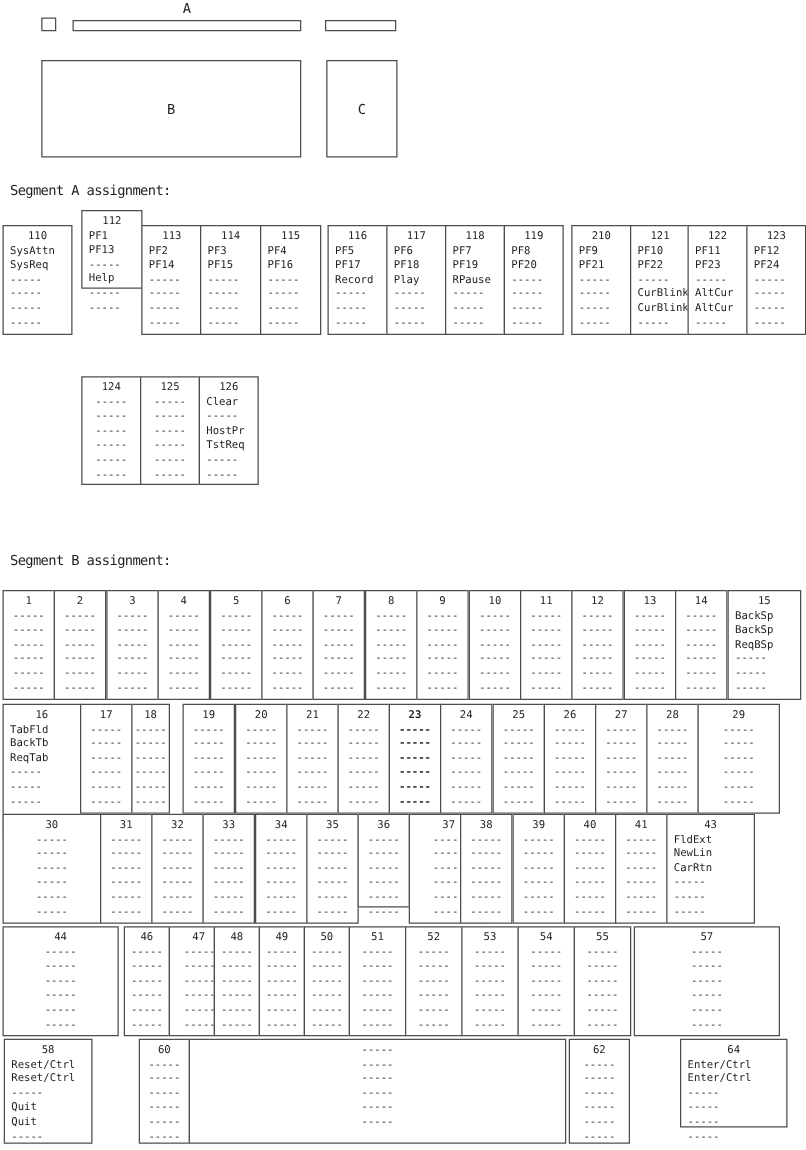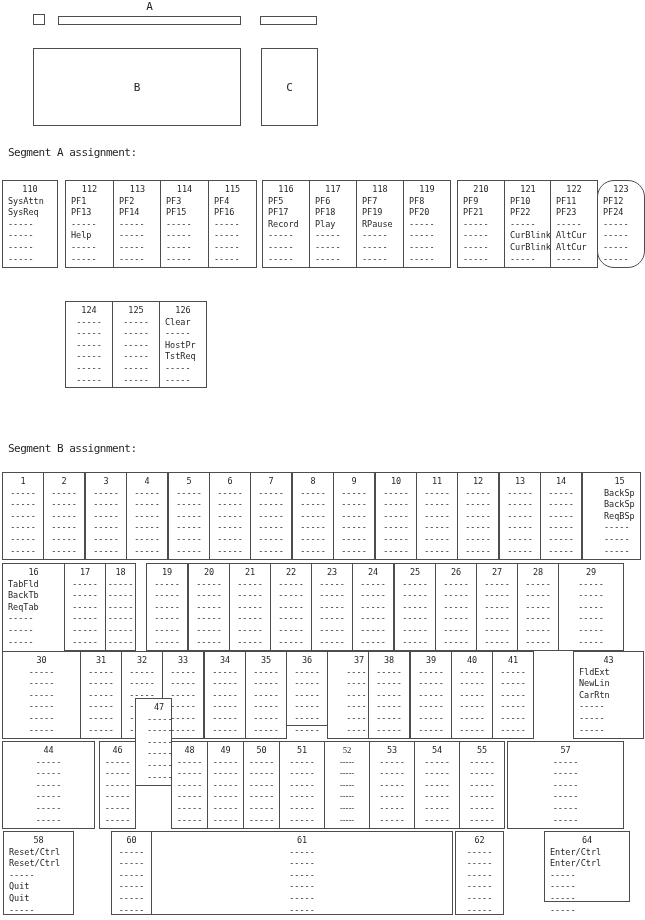--- a/index.html
+++ b/index.html
@@ -38,88 +38,88 @@
   </div>
   <div class="outline boxC">
     <span>C</span>
   </div>
 
   <div class="sec-title t-a">Segment A assignment:</div>
   <div class="sec-title t-b">Segment B assignment:</div>
 
   <div id="keys-layer">
       <div class="key textkey" style="left: 2px; top: 180px; width: 56px; height: 88px;"><div class="knum">110</div><div class="kline">SysAttn</div><div class="kline">SysReq</div><div class="kline">-----</div><div class="kline">-----</div><div class="kline">-----</div><div class="kline">-----</div></div>
-      <div class="key textkey" style="left: 65px; top: 180px; width: 49px; height: 88px;"><div class="knum">112</div><div class="kline">PF1</div><div class="kline">PF13</div><div class="kline">-----</div><div class="kline">Help</div><div class="kline">-----</div><div class="kline">-----</div></div>
+      <div class="key textkey" style="left: 65px; top: 168px; width: 49px; height: 63px;"><div class="knum">112</div><div class="kline">PF1</div><div class="kline">PF13</div><div class="kline">-----</div><div class="kline">Help</div><div class="kline">-----</div><div class="kline">-----</div></div>
       <div class="key textkey" style="left: 113px; top: 180px; width: 49px; height: 88px;"><div class="knum">113</div><div class="kline">PF2</div><div class="kline">PF14</div><div class="kline">-----</div><div class="kline">-----</div><div class="kline">-----</div><div class="kline">-----</div></div>
       <div class="key textkey" style="left: 160px; top: 180px; width: 49px; height: 88px;"><div class="knum">114</div><div class="kline">PF3</div><div class="kline">PF15</div><div class="kline">-----</div><div class="kline">-----</div><div class="kline">-----</div><div class="kline">-----</div></div>
       <div class="key textkey" style="left: 208px; top: 180px; width: 49px; height: 88px;"><div class="knum">115</div><div class="kline">PF4</div><div class="kline">PF16</div><div class="kline">-----</div><div class="kline">-----</div><div class="kline">-----</div><div class="kline">-----</div></div>
       <div class="key textkey" style="left: 262px; top: 180px; width: 48px; height: 88px;"><div class="knum">116</div><div class="kline">PF5</div><div class="kline">PF17</div><div class="kline">Record</div><div class="kline">-----</div><div class="kline">-----</div><div class="kline">-----</div></div>
       <div class="key textkey" style="left: 309px; top: 180px; width: 48px; height: 88px;"><div class="knum">117</div><div class="kline">PF6</div><div class="kline">PF18</div><div class="kline">Play</div><div class="kline">-----</div><div class="kline">-----</div><div class="kline">-----</div></div>
       <div class="key textkey" style="left: 356px; top: 180px; width: 48px; height: 88px;"><div class="knum">118</div><div class="kline">PF7</div><div class="kline">PF19</div><div class="kline">RPause</div><div class="kline">-----</div><div class="kline">-----</div><div class="kline">-----</div></div>
       <div class="key textkey" style="left: 403px; top: 180px; width: 48px; height: 88px;"><div class="knum">119</div><div class="kline">PF8</div><div class="kline">PF20</div><div class="kline">-----</div><div class="kline">-----</div><div class="kline">-----</div><div class="kline">-----</div></div>
       <div class="key textkey" style="left: 457px; top: 180px; width: 48px; height: 88px;"><div class="knum">210</div><div class="kline">PF9</div><div class="kline">PF21</div><div class="kline">-----</div><div class="kline">-----</div><div class="kline">-----</div><div class="kline">-----</div></div>
       <div class="key textkey" style="left: 504px; top: 180px; width: 48px; height: 88px;"><div class="knum">121</div><div class="kline">PF10</div><div class="kline">PF22</div><div class="kline">-----</div><div class="kline">CurBlink</div><div class="kline">CurBlink</div><div class="kline">-----</div></div>
       <div class="key textkey" style="left: 550px; top: 180px; width: 48px; height: 88px;"><div class="knum">122</div><div class="kline">PF11</div><div class="kline">PF23</div><div class="kline">-----</div><div class="kline">AltCur</div><div class="kline">AltCur</div><div class="kline">-----</div></div>
-      <div class="key textkey" style="left: 597px; top: 180px; width: 48px; height: 88px; border-radius: 17px;"><div class="knum">123</div><div class="kline">PF12</div><div class="kline">PF24</div><div class="kline">-----</div><div class="kline">-----</div><div class="kline">-----</div><div class="kline">-----</div></div>
+      <div class="key textkey" style="left: 597px; top: 180px; width: 48px; height: 88px;"><div class="knum">123</div><div class="kline">PF12</div><div class="kline">PF24</div><div class="kline">-----</div><div class="kline">-----</div><div class="kline">-----</div><div class="kline">-----</div></div>
       <div class="key" style="left: 65px; top: 301px; width: 48px; height: 87px;"><div class="knum">124</div><div class="kline">-----</div><div class="kline">-----</div><div class="kline">-----</div><div class="kline">-----</div><div class="kline">-----</div><div class="kline">-----</div></div>
       <div class="key" style="left: 112px; top: 301px; width: 48px; height: 87px;"><div class="knum">125</div><div class="kline">-----</div><div class="kline">-----</div><div class="kline">-----</div><div class="kline">-----</div><div class="kline">-----</div><div class="kline">-----</div></div>
       <div class="key textkey" style="left: 159px; top: 301px; width: 48px; height: 87px;"><div class="knum">126</div><div class="kline">Clear</div><div class="kline">-----</div><div class="kline">HostPr</div><div class="kline">TstReq</div><div class="kline">-----</div><div class="kline">-----</div></div>
       <div class="key" style="left: 2px; top: 472px; width: 42px; height: 88px;"><div class="knum">1</div><div class="kline">-----</div><div class="kline">-----</div><div class="kline">-----</div><div class="kline">-----</div><div class="kline">-----</div><div class="kline">-----</div></div>
       <div class="key" style="left: 43px; top: 472px; width: 42px; height: 88px;"><div class="knum">2</div><div class="kline">-----</div><div class="kline">-----</div><div class="kline">-----</div><div class="kline">-----</div><div class="kline">-----</div><div class="kline">-----</div></div>
       <div class="key" style="left: 85px; top: 472px; width: 42px; height: 88px;"><div class="knum">3</div><div class="kline">-----</div><div class="kline">-----</div><div class="kline">-----</div><div class="kline">-----</div><div class="kline">-----</div><div class="kline">-----</div></div>
       <div class="key" style="left: 126px; top: 472px; width: 42px; height: 88px;"><div class="knum">4</div><div class="kline">-----</div><div class="kline">-----</div><div class="kline">-----</div><div class="kline">-----</div><div class="kline">-----</div><div class="kline">-----</div></div>
       <div class="key" style="left: 168px; top: 472px; width: 42px; height: 88px;"><div class="knum">5</div><div class="kline">-----</div><div class="kline">-----</div><div class="kline">-----</div><div class="kline">-----</div><div class="kline">-----</div><div class="kline">-----</div></div>
       <div class="key" style="left: 209px; top: 472px; width: 42px; height: 88px;"><div class="knum">6</div><div class="kline">-----</div><div class="kline">-----</div><div class="kline">-----</div><div class="kline">-----</div><div class="kline">-----</div><div class="kline">-----</div></div>
       <div class="key" style="left: 250px; top: 472px; width: 42px; height: 88px;"><div class="knum">7</div><div class="kline">-----</div><div class="kline">-----</div><div class="kline">-----</div><div class="kline">-----</div><div class="kline">-----</div><div class="kline">-----</div></div>
       <div class="key" style="left: 292px; top: 472px; width: 42px; height: 88px;"><div class="knum">8</div><div class="kline">-----</div><div class="kline">-----</div><div class="kline">-----</div><div class="kline">-----</div><div class="kline">-----</div><div class="kline">-----</div></div>
       <div class="key" style="left: 333px; top: 472px; width: 42px; height: 88px;"><div class="knum">9</div><div class="kline">-----</div><div class="kline">-----</div><div class="kline">-----</div><div class="kline">-----</div><div class="kline">-----</div><div class="kline">-----</div></div>
       <div class="key" style="left: 375px; top: 472px; width: 42px; height: 88px;"><div class="knum">10</div><div class="kline">-----</div><div class="kline">-----</div><div class="kline">-----</div><div class="kline">-----</div><div class="kline">-----</div><div class="kline">-----</div></div>
       <div class="key" style="left: 416px; top: 472px; width: 42px; height: 88px;"><div class="knum">11</div><div class="kline">-----</div><div class="kline">-----</div><div class="kline">-----</div><div class="kline">-----</div><div class="kline">-----</div><div class="kline">-----</div></div>
       <div class="key" style="left: 457px; top: 472px; width: 42px; height: 88px;"><div class="knum">12</div><div class="kline">-----</div><div class="kline">-----</div><div class="kline">-----</div><div class="kline">-----</div><div class="kline">-----</div><div class="kline">-----</div></div>
       <div class="key" style="left: 499px; top: 472px; width: 42px; height: 88px;"><div class="knum">13</div><div class="kline">-----</div><div class="kline">-----</div><div class="kline">-----</div><div class="kline">-----</div><div class="kline">-----</div><div class="kline">-----</div></div>
       <div class="key" style="left: 540px; top: 472px; width: 42px; height: 88px;"><div class="knum">14</div><div class="kline">-----</div><div class="kline">-----</div><div class="kline">-----</div><div class="kline">-----</div><div class="kline">-----</div><div class="kline">-----</div></div>
-      <div class="key textkey" style="left: 582px; top: 472px; width: 59px; height: 88px; padding-left: 16px;"><div class="knum">15</div><div class="kline">BackSp</div><div class="kline">BackSp</div><div class="kline">ReqBSp</div><div class="kline">-----</div><div class="kline">-----</div><div class="kline">-----</div></div>
+      <div class="key textkey" style="left: 582px; top: 472px; width: 59px; height: 88px;"><div class="knum">15</div><div class="kline">BackSp</div><div class="kline">BackSp</div><div class="kline">ReqBSp</div><div class="kline">-----</div><div class="kline">-----</div><div class="kline">-----</div></div>
       <div class="key textkey" style="left: 2px; top: 563px; width: 63px; height: 108px;"><div class="knum">16</div><div class="kline">TabFld</div><div class="kline">BackTb</div><div class="kline">ReqTab</div><div class="kline">-----</div><div class="kline">-----</div><div class="kline">-----</div></div>
       <div class="key" style="left: 64px; top: 563px; width: 42px; height: 88px;"><div class="knum">17</div><div class="kline">-----</div><div class="kline">-----</div><div class="kline">-----</div><div class="kline">-----</div><div class="kline">-----</div><div class="kline">-----</div></div>
       <div class="key" style="left: 105px; top: 563px; width: 31px; height: 88px;"><div class="knum">18</div><div class="kline">-----</div><div class="kline">-----</div><div class="kline">-----</div><div class="kline">-----</div><div class="kline">-----</div><div class="kline">-----</div></div>
       <div class="key" style="left: 146px; top: 563px; width: 42px; height: 88px;"><div class="knum">19</div><div class="kline">-----</div><div class="kline">-----</div><div class="kline">-----</div><div class="kline">-----</div><div class="kline">-----</div><div class="kline">-----</div></div>
       <div class="key" style="left: 188px; top: 563px; width: 42px; height: 88px;"><div class="knum">20</div><div class="kline">-----</div><div class="kline">-----</div><div class="kline">-----</div><div class="kline">-----</div><div class="kline">-----</div><div class="kline">-----</div></div>
       <div class="key" style="left: 229px; top: 563px; width: 42px; height: 88px;"><div class="knum">21</div><div class="kline">-----</div><div class="kline">-----</div><div class="kline">-----</div><div class="kline">-----</div><div class="kline">-----</div><div class="kline">-----</div></div>
       <div class="key" style="left: 270px; top: 563px; width: 42px; height: 88px;"><div class="knum">22</div><div class="kline">-----</div><div class="kline">-----</div><div class="kline">-----</div><div class="kline">-----</div><div class="kline">-----</div><div class="kline">-----</div></div>
-      <div class="key" style="left: 311px; top: 563px; width: 42px; height: 88px;"><div class="knum">23</div><div class="kline">-----</div><div class="kline">-----</div><div class="kline">-----</div><div class="kline">-----</div><div class="kline">-----</div><div class="kline">-----</div></div>
+      <div class="key" style="left: 311px; top: 563px; width: 42px; height: 88px; font-weight: bold;"><div class="knum">23</div><div class="kline">-----</div><div class="kline">-----</div><div class="kline">-----</div><div class="kline">-----</div><div class="kline">-----</div><div class="kline">-----</div></div>
       <div class="key" style="left: 352px; top: 563px; width: 42px; height: 88px;"><div class="knum">24</div><div class="kline">-----</div><div class="kline">-----</div><div class="kline">-----</div><div class="kline">-----</div><div class="kline">-----</div><div class="kline">-----</div></div>
       <div class="key" style="left: 394px; top: 563px; width: 42px; height: 88px;"><div class="knum">25</div><div class="kline">-----</div><div class="kline">-----</div><div class="kline">-----</div><div class="kline">-----</div><div class="kline">-----</div><div class="kline">-----</div></div>
       <div class="key" style="left: 435px; top: 563px; width: 42px; height: 88px;"><div class="knum">26</div><div class="kline">-----</div><div class="kline">-----</div><div class="kline">-----</div><div class="kline">-----</div><div class="kline">-----</div><div class="kline">-----</div></div>
       <div class="key" style="left: 476px; top: 563px; width: 42px; height: 88px;"><div class="knum">27</div><div class="kline">-----</div><div class="kline">-----</div><div class="kline">-----</div><div class="kline">-----</div><div class="kline">-----</div><div class="kline">-----</div></div>
       <div class="key" style="left: 517px; top: 563px; width: 42px; height: 88px;"><div class="knum">28</div><div class="kline">-----</div><div class="kline">-----</div><div class="kline">-----</div><div class="kline">-----</div><div class="kline">-----</div><div class="kline">-----</div></div>
       <div class="key" style="left: 558px; top: 563px; width: 66px; height: 88px;"><div class="knum">29</div><div class="kline">-----</div><div class="kline">-----</div><div class="kline">-----</div><div class="kline">-----</div><div class="kline">-----</div><div class="kline">-----</div></div>
       <div class="key" style="left: 2px; top: 651px; width: 79px; height: 88px;"><div class="knum">30</div><div class="kline">-----</div><div class="kline">-----</div><div class="kline">-----</div><div class="kline">-----</div><div class="kline">-----</div><div class="kline">-----</div></div>
       <div class="key" style="left: 80px; top: 651px; width: 42px; height: 88px;"><div class="knum">31</div><div class="kline">-----</div><div class="kline">-----</div><div class="kline">-----</div><div class="kline">-----</div><div class="kline">-----</div><div class="kline">-----</div></div>
       <div class="key" style="left: 121px; top: 651px; width: 42px; height: 88px;"><div class="knum">32</div><div class="kline">-----</div><div class="kline">-----</div><div class="kline">-----</div><div class="kline">-----</div><div class="kline">-----</div><div class="kline">-----</div></div>
       <div class="key" style="left: 162px; top: 651px; width: 42px; height: 88px;"><div class="knum">33</div><div class="kline">-----</div><div class="kline">-----</div><div class="kline">-----</div><div class="kline">-----</div><div class="kline">-----</div><div class="kline">-----</div></div>
       <div class="key" style="left: 204px; top: 651px; width: 42px; height: 88px;"><div class="knum">34</div><div class="kline">-----</div><div class="kline">-----</div><div class="kline">-----</div><div class="kline">-----</div><div class="kline">-----</div><div class="kline">-----</div></div>
       <div class="key" style="left: 245px; top: 651px; width: 42px; height: 88px;"><div class="knum">35</div><div class="kline">-----</div><div class="kline">-----</div><div class="kline">-----</div><div class="kline">-----</div><div class="kline">-----</div><div class="kline">-----</div></div>
       <div class="key" style="left: 286px; top: 651px; width: 42px; height: 75px;"><div class="knum">36</div><div class="kline">-----</div><div class="kline">-----</div><div class="kline">-----</div><div class="kline">-----</div><div class="kline">-----</div><div class="kline">-----</div></div>
       <div class="key" style="left: 327px; top: 651px; width: 64px; height: 88px;"><div class="knum">37</div><div class="kline">-----</div><div class="kline">-----</div><div class="kline">-----</div><div class="kline">-----</div><div class="kline">-----</div><div class="kline">-----</div></div>
       <div class="key" style="left: 368px; top: 651px; width: 42px; height: 88px;"><div class="knum">38</div><div class="kline">-----</div><div class="kline">-----</div><div class="kline">-----</div><div class="kline">-----</div><div class="kline">-----</div><div class="kline">-----</div></div>
       <div class="key" style="left: 410px; top: 651px; width: 42px; height: 88px;"><div class="knum">39</div><div class="kline">-----</div><div class="kline">-----</div><div class="kline">-----</div><div class="kline">-----</div><div class="kline">-----</div><div class="kline">-----</div></div>
       <div class="key" style="left: 451px; top: 651px; width: 42px; height: 88px;"><div class="knum">40</div><div class="kline">-----</div><div class="kline">-----</div><div class="kline">-----</div><div class="kline">-----</div><div class="kline">-----</div><div class="kline">-----</div></div>
       <div class="key" style="left: 492px; top: 651px; width: 42px; height: 88px;"><div class="knum">41</div><div class="kline">-----</div><div class="kline">-----</div><div class="kline">-----</div><div class="kline">-----</div><div class="kline">-----</div><div class="kline">-----</div></div>
-      <div class="key textkey" style="left: 533px; top: 651px; width: 71px; height: 88px; margin-left: 40px;"><div class="knum">43</div><div class="kline">FldExt</div><div class="kline">NewLin</div><div class="kline">CarRtn</div><div class="kline">-----</div><div class="kline">-----</div><div class="kline">-----</div></div>
+      <div class="key textkey" style="left: 533px; top: 651px; width: 71px; height: 88px;"><div class="knum">43</div><div class="kline">FldExt</div><div class="kline">NewLin</div><div class="kline">CarRtn</div><div class="kline">-----</div><div class="kline">-----</div><div class="kline">-----</div></div>
       <div class="key" style="left: 2px; top: 741px; width: 93px; height: 88px;"><div class="knum">44</div><div class="kline">-----</div><div class="kline">-----</div><div class="kline">-----</div><div class="kline">-----</div><div class="kline">-----</div><div class="kline">-----</div></div>
       <div class="key" style="left: 99px; top: 741px; width: 37px; height: 88px;"><div class="knum">46</div><div class="kline">-----</div><div class="kline">-----</div><div class="kline">-----</div><div class="kline">-----</div><div class="kline">-----</div><div class="kline">-----</div></div>
-      <div class="key" style="left: 135px; top: 698px; width: 37px; height: 88px; padding-left: 11px;"><div class="knum">47</div><div class="kline">-----</div><div class="kline">-----</div><div class="kline">-----</div><div class="kline">-----</div><div class="kline">-----</div><div class="kline">-----</div></div>
+      <div class="key" style="left: 135px; top: 741px; width: 37px; height: 88px; padding-left: 11px;"><div class="knum">47</div><div class="kline">-----</div><div class="kline">-----</div><div class="kline">-----</div><div class="kline">-----</div><div class="kline">-----</div><div class="kline">-----</div></div>
       <div class="key" style="left: 171px; top: 741px; width: 37px; height: 88px;"><div class="knum">48</div><div class="kline">-----</div><div class="kline">-----</div><div class="kline">-----</div><div class="kline">-----</div><div class="kline">-----</div><div class="kline">-----</div></div>
       <div class="key" style="left: 207px; top: 741px; width: 37px; height: 88px;"><div class="knum">49</div><div class="kline">-----</div><div class="kline">-----</div><div class="kline">-----</div><div class="kline">-----</div><div class="kline">-----</div><div class="kline">-----</div></div>
       <div class="key" style="left: 243px; top: 741px; width: 37px; height: 88px;"><div class="knum">50</div><div class="kline">-----</div><div class="kline">-----</div><div class="kline">-----</div><div class="kline">-----</div><div class="kline">-----</div><div class="kline">-----</div></div>
       <div class="key" style="left: 279px; top: 741px; width: 46px; height: 88px;"><div class="knum">51</div><div class="kline">-----</div><div class="kline">-----</div><div class="kline">-----</div><div class="kline">-----</div><div class="kline">-----</div><div class="kline">-----</div></div>
-      <div class="key" style="left: 324px; top: 741px; width: 46px; height: 88px; font-family: Liberation Serif, serif;"><div class="knum">52</div><div class="kline">-----</div><div class="kline">-----</div><div class="kline">-----</div><div class="kline">-----</div><div class="kline">-----</div><div class="kline">-----</div></div>
+      <div class="key" style="left: 324px; top: 741px; width: 46px; height: 88px;"><div class="knum">52</div><div class="kline">-----</div><div class="kline">-----</div><div class="kline">-----</div><div class="kline">-----</div><div class="kline">-----</div><div class="kline">-----</div></div>
       <div class="key" style="left: 369px; top: 741px; width: 46px; height: 88px;"><div class="knum">53</div><div class="kline">-----</div><div class="kline">-----</div><div class="kline">-----</div><div class="kline">-----</div><div class="kline">-----</div><div class="kline">-----</div></div>
       <div class="key" style="left: 414px; top: 741px; width: 46px; height: 88px;"><div class="knum">54</div><div class="kline">-----</div><div class="kline">-----</div><div class="kline">-----</div><div class="kline">-----</div><div class="kline">-----</div><div class="kline">-----</div></div>
       <div class="key" style="left: 459px; top: 741px; width: 46px; height: 88px;"><div class="knum">55</div><div class="kline">-----</div><div class="kline">-----</div><div class="kline">-----</div><div class="kline">-----</div><div class="kline">-----</div><div class="kline">-----</div></div>
       <div class="key" style="left: 507px; top: 741px; width: 117px; height: 88px;"><div class="knum">57</div><div class="kline">-----</div><div class="kline">-----</div><div class="kline">-----</div><div class="kline">-----</div><div class="kline">-----</div><div class="kline">-----</div></div>
       <div class="key textkey" style="left: 3px; top: 831px; width: 71px; height: 84px;"><div class="knum">58</div><div class="kline">Reset/Ctrl</div><div class="kline">Reset/Ctrl</div><div class="kline">-----</div><div class="kline">Quit</div><div class="kline">Quit</div><div class="kline">-----</div></div>
       <div class="key" style="left: 111px; top: 831px; width: 41px; height: 84px;"><div class="knum">60</div><div class="kline">-----</div><div class="kline">-----</div><div class="kline">-----</div><div class="kline">-----</div><div class="kline">-----</div><div class="kline">-----</div></div>
-      <div class="key" style="left: 151px; top: 831px; width: 302px; height: 84px;"><div class="knum">61</div><div class="kline">-----</div><div class="kline">-----</div><div class="kline">-----</div><div class="kline">-----</div><div class="kline">-----</div><div class="kline">-----</div></div>
+      <div class="key" style="left: 151px; top: 831px; width: 302px; height: 84px;"><div class="kline">-----</div><div class="kline">-----</div><div class="kline">-----</div><div class="kline">-----</div><div class="kline">-----</div><div class="kline">-----</div></div>
       <div class="key" style="left: 455px; top: 831px; width: 49px; height: 84px;"><div class="knum">62</div><div class="kline">-----</div><div class="kline">-----</div><div class="kline">-----</div><div class="kline">-----</div><div class="kline">-----</div><div class="kline">-----</div></div>
       <div class="key textkey" style="left: 544px; top: 831px; width: 86px; height: 71px;"><div class="knum">64</div><div class="kline">Enter/Ctrl</div><div class="kline">Enter/Ctrl</div><div class="kline">-----</div><div class="kline">-----</div><div class="kline">-----</div><div class="kline">-----</div></div>
     </div>
 </div>
 
 </body></html>

